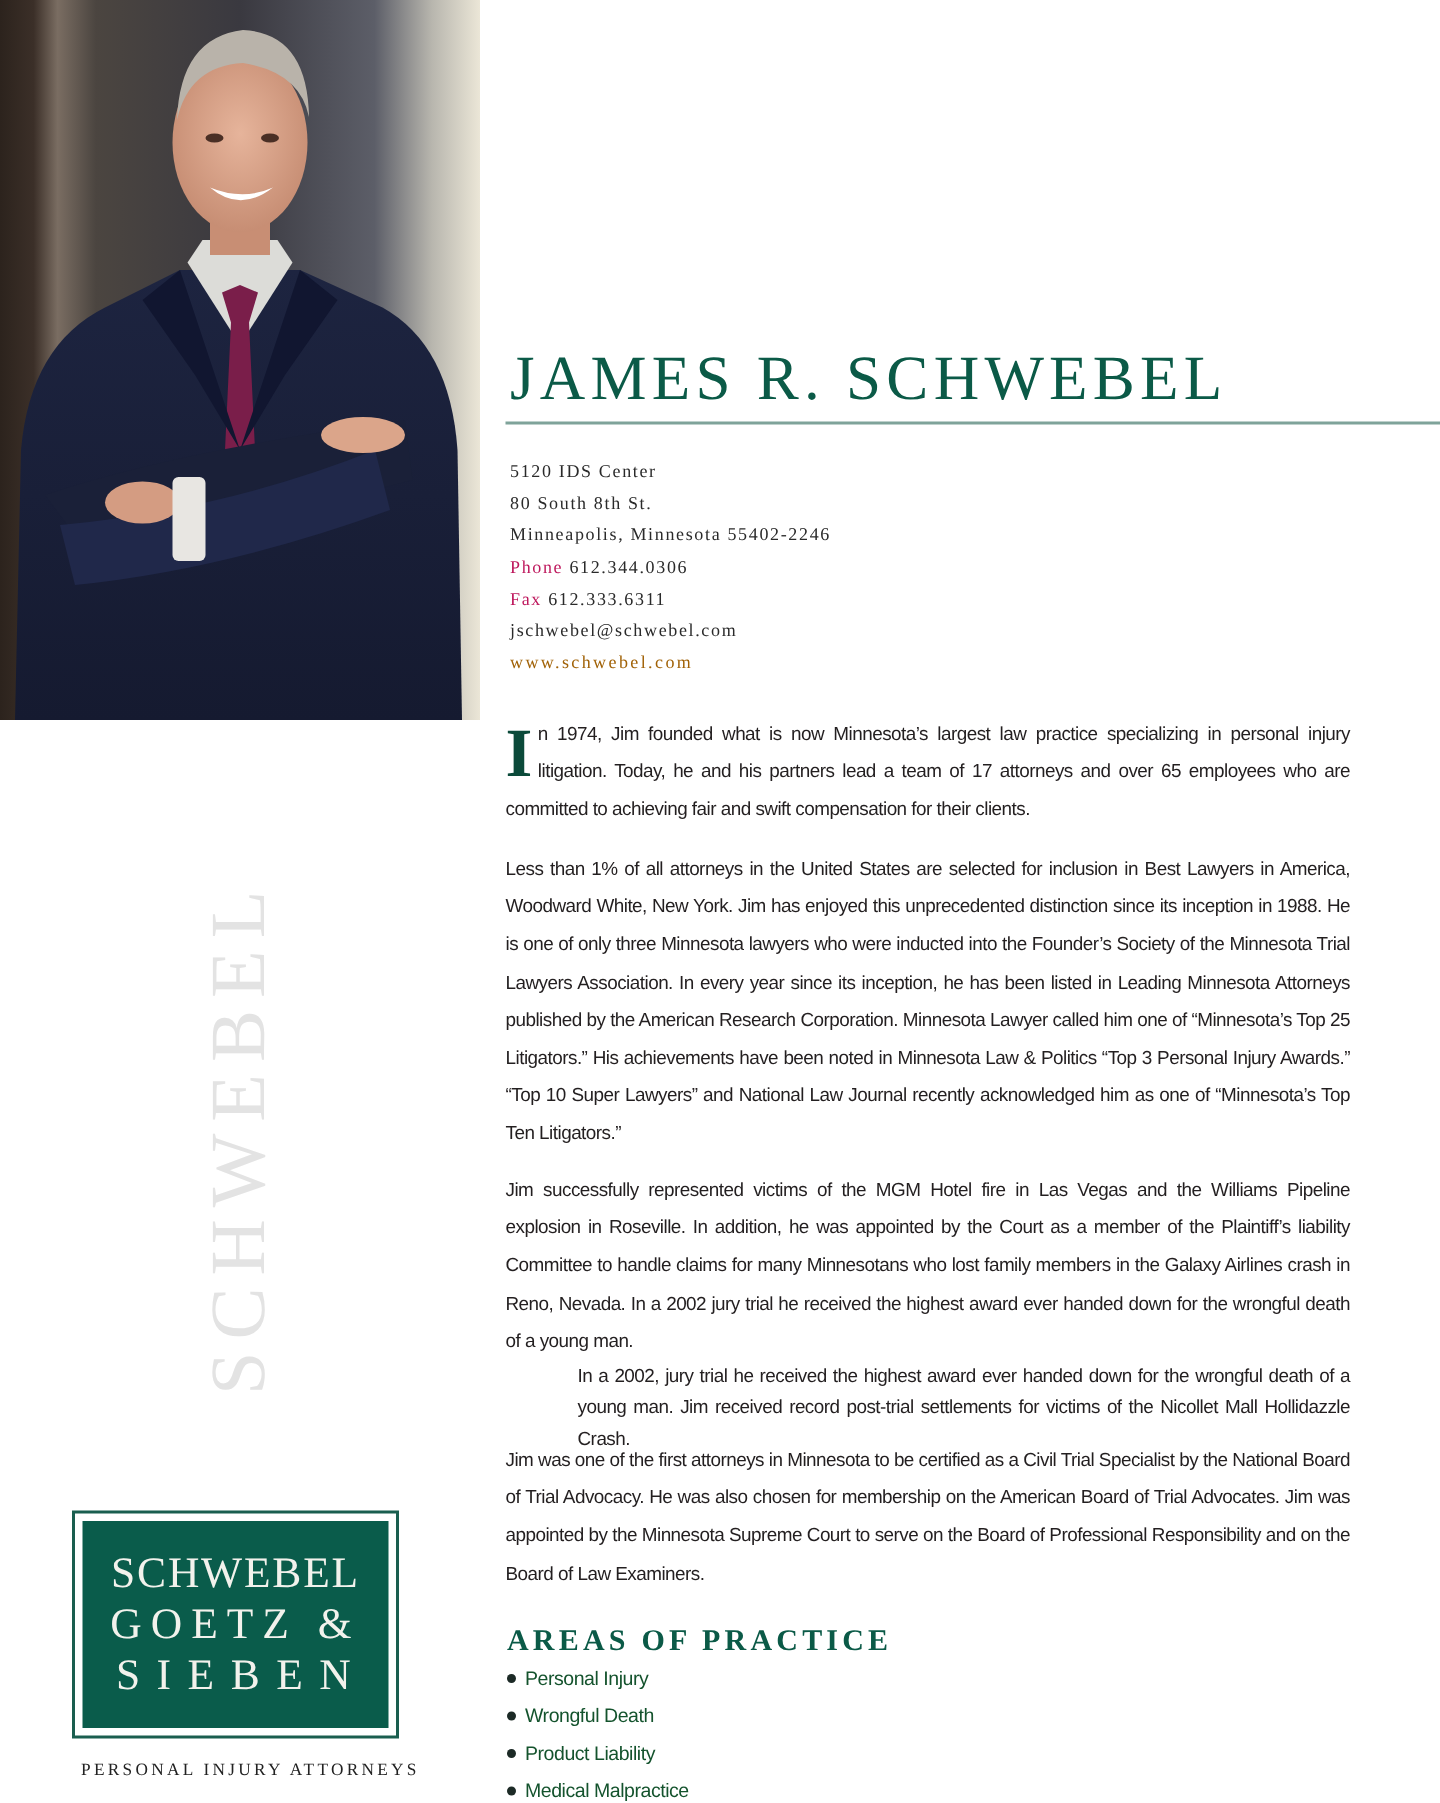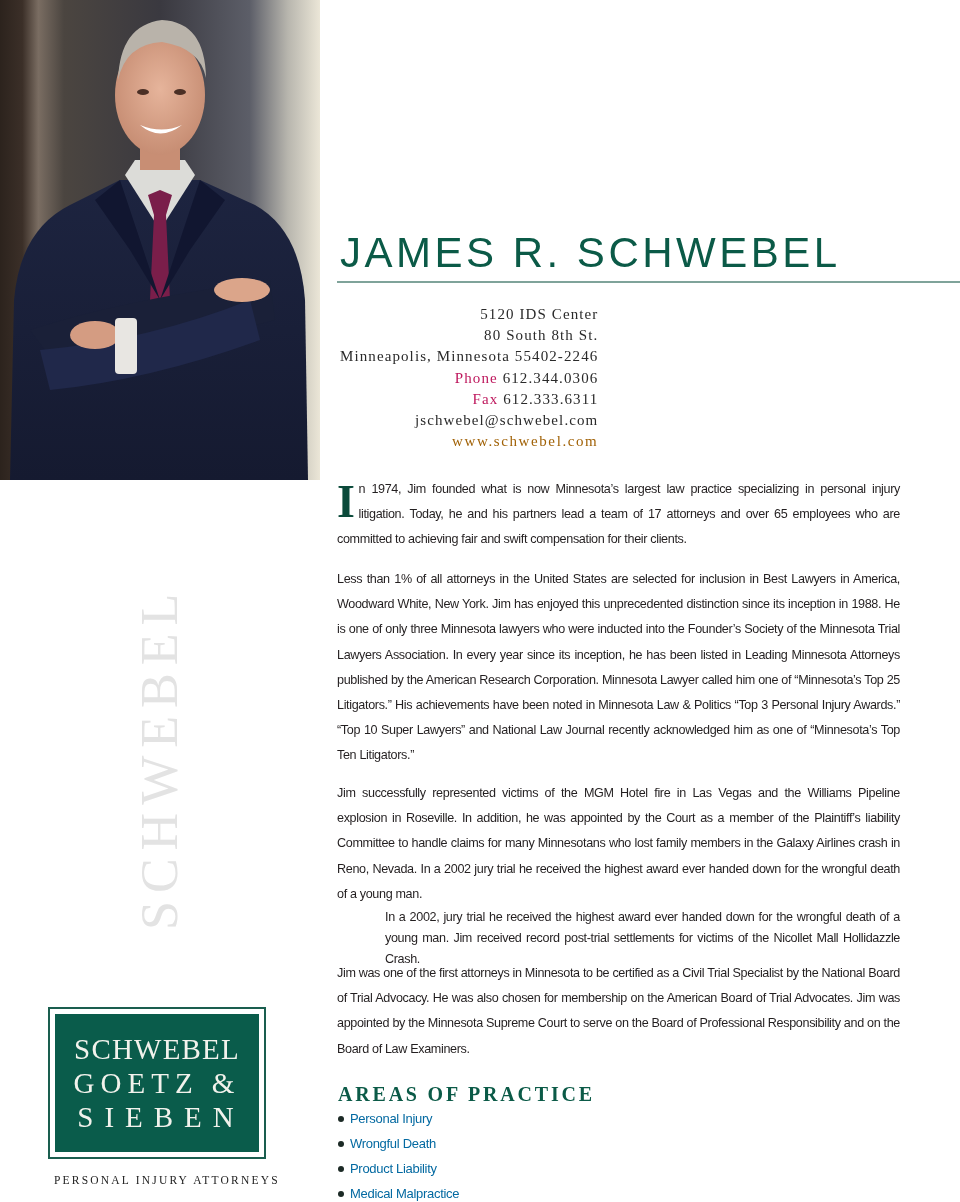--- a/index.html
+++ b/index.html
@@ -9,33 +9,32 @@
   
   .photo {
     position: absolute; left: 0; top: 0; width: 320px; height: 480px; overflow: hidden;
     background: linear-gradient(90deg, #2b2420 0%, #3a302a 8%, #6e625a 14%, #4a4440 22%, #3c3a3e 45%, #5a5a62 70%, #b9b6ae 86%, #e9e4d6 100%);
   }
   .photo svg { display: block; width: 100%; height: 100%; }
 
   
   .name {
     position: absolute; left: 340px; top: 232px;
-    font-family: Liberation Sans, sans-serif; font-size: 42px; letter-spacing: 3.5px;
+    font-family: Liberation Serif, serif; font-size: 42px; letter-spacing: 3.5px;
     color: #0b5a47; font-weight: normal; line-height: 1;
   }
   .name-rule {
     position: absolute; left: 337px; top: 281px; width: 623px; height: 2px; background: #7fa39a;
   }
 
   
   .contact {
     position: absolute; left: 340px; top: 304px;
-    font-family: "Liberation Serif", serif; font-size: 15px; line-height: 21.2px; letter-spacing: 1.1px;
+    font-family: "Liberation Serif", serif; font-size: 12px; line-height: 21.2px; letter-spacing: 1.1px;
     color: #2a2a2a;
-    text-align: right;
   }
   .contact .lbl { color: #be185d; }
   .contact .web { color: #a16207; letter-spacing: 1.6px; }
 
   
   .body-copy {
     position: absolute; left: 337px; width: 563px;
     font-family: "Liberation Sans", sans-serif; font-size: 12.6px; line-height: 25.2px;
     color: #231f20; text-align: justify; letter-spacing: -0.35px;
   }
@@ -49,21 +48,21 @@
   .p3 .tight { line-height: 21px; display: block; margin-left: 48px; }
   .p4 { top: 961px; }
 
   
   .areas-title {
     position: absolute; left: 338px; top: 1083px;
     font-family: "Liberation Serif", serif; font-size: 20px; letter-spacing: 2.8px; color: #0b5a47;
   }
   .areas-list { position: absolute; left: 338px; top: 1106px; list-style: none; }
   .areas-list li {
-    font-size: 13px; line-height: 25px; color: #0369a1; letter-spacing: -0.3px;
+    font-size: 13px; line-height: 25px; color: #14532d; letter-spacing: -0.3px;
     display: flex; align-items: center;
   }
   .areas-list .bullet {
     display: inline-block; width: 6px; height: 6px; border-radius: 50%; background: #1c2a26; margin-right: 6px;
   }
 
   
   .watermark {
     position: absolute; left: 134px; top: 930px;
     transform-origin: 0 0; transform: rotate(-90deg);

